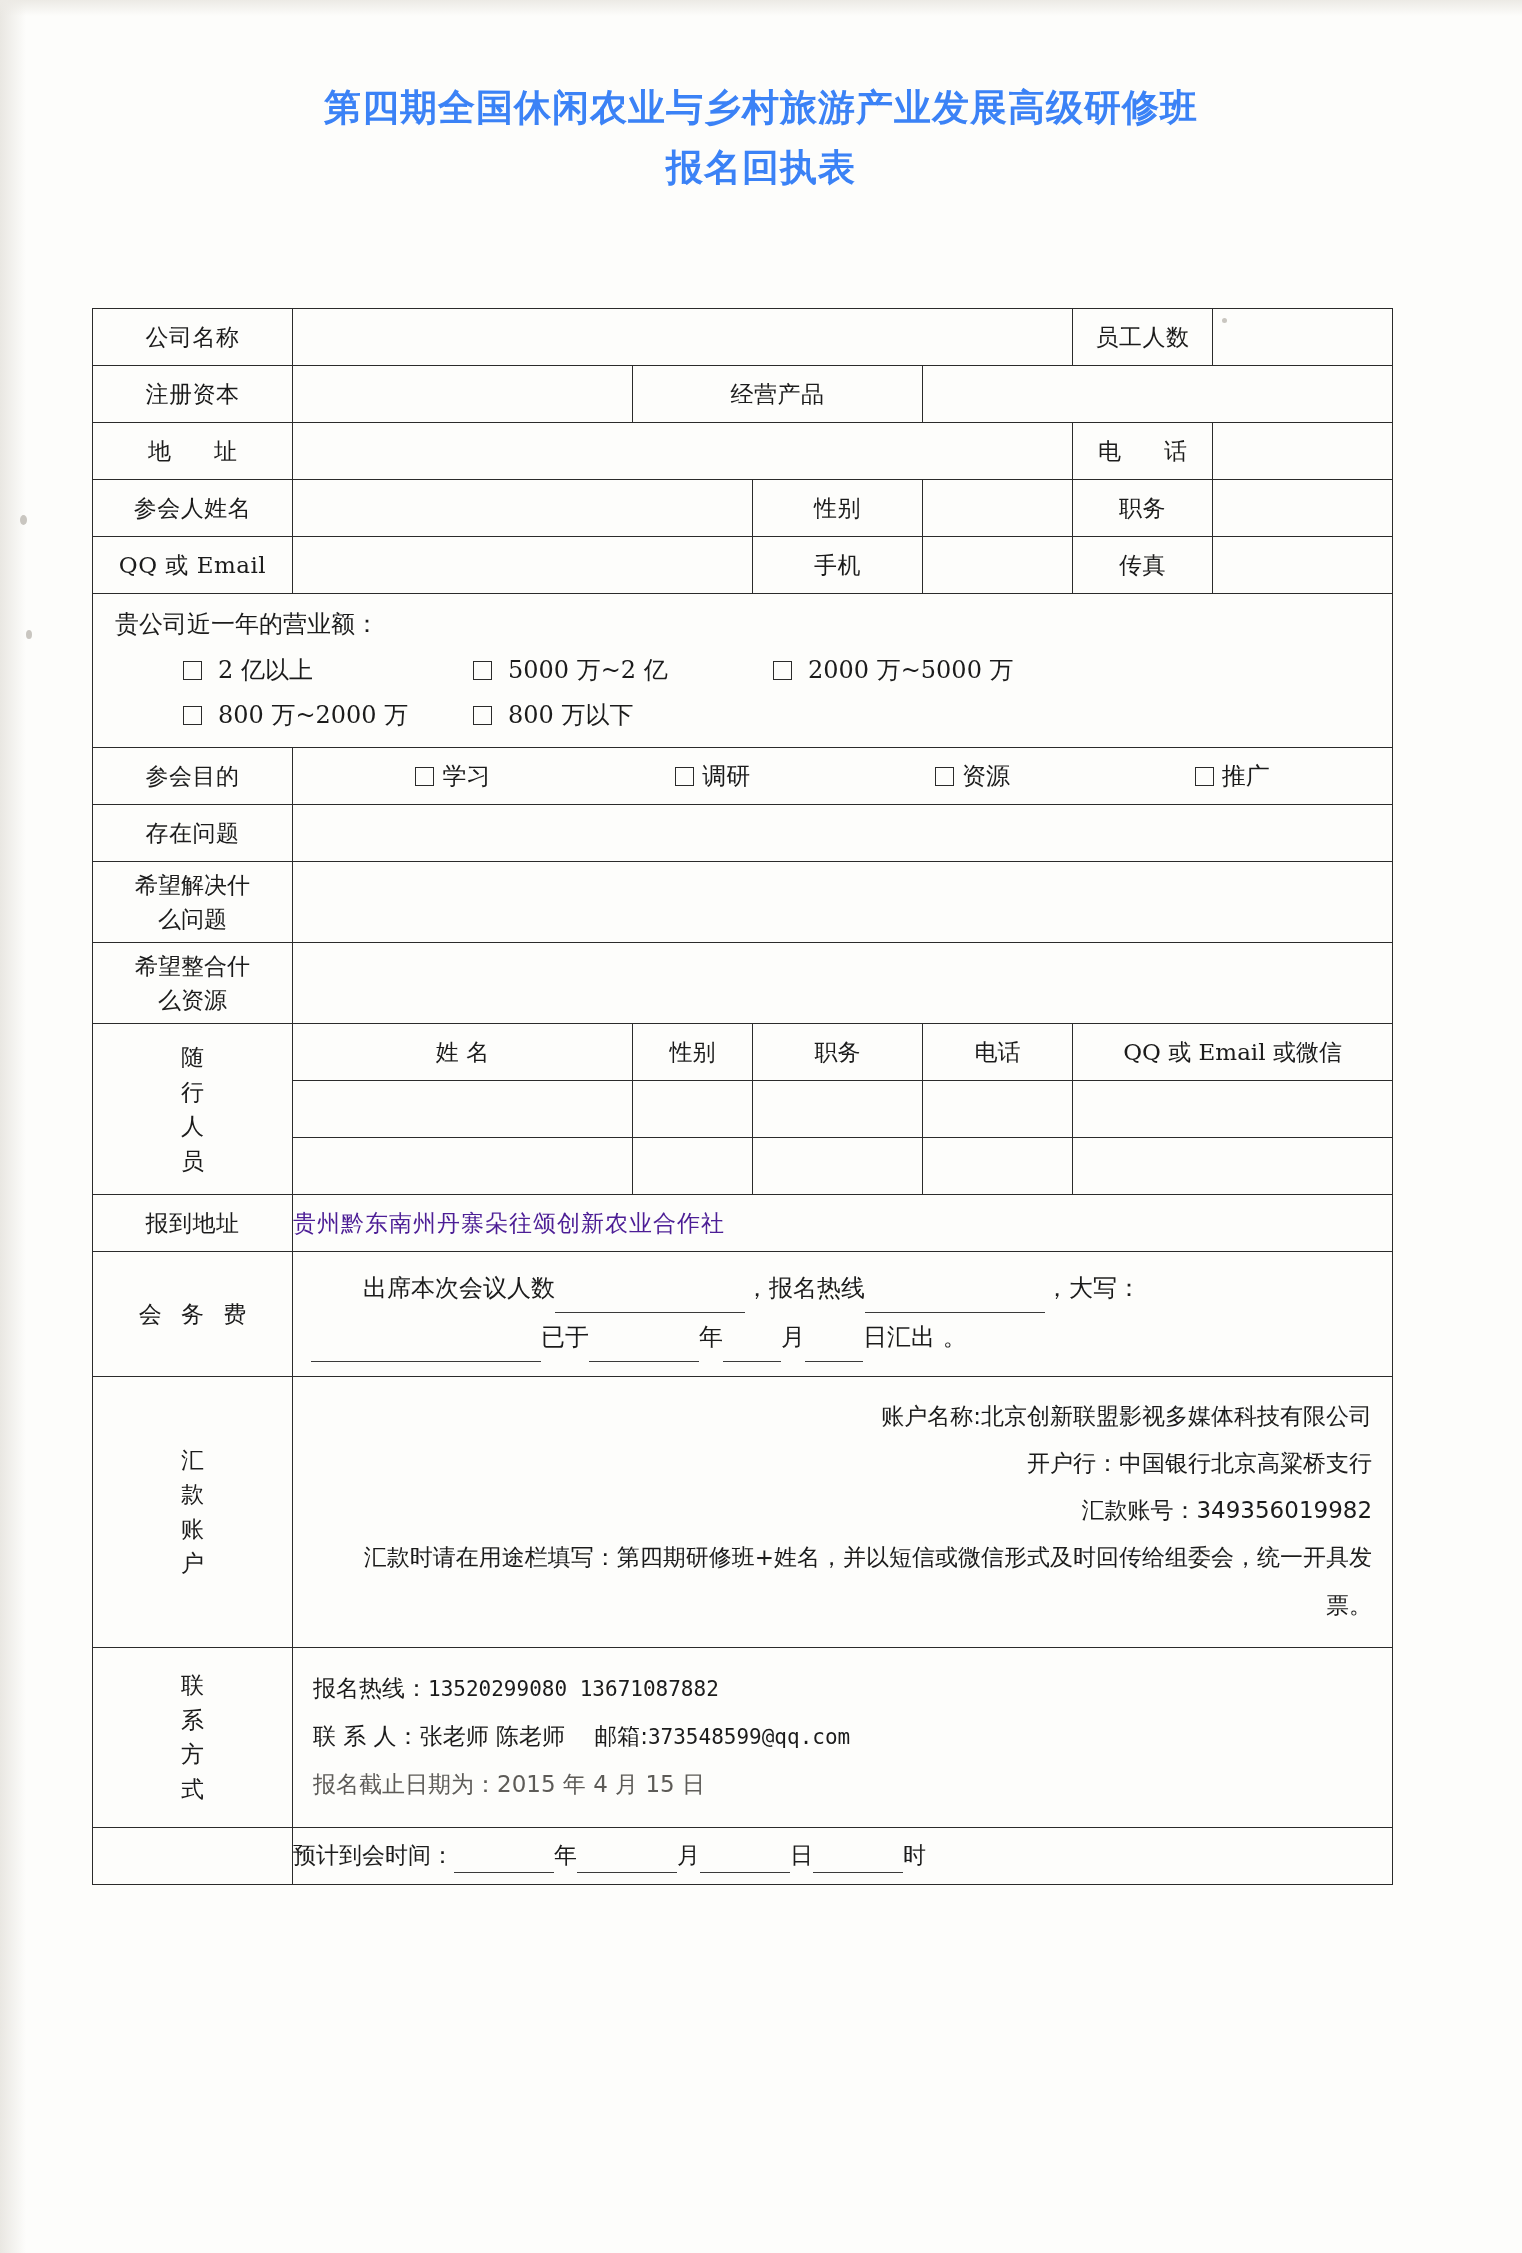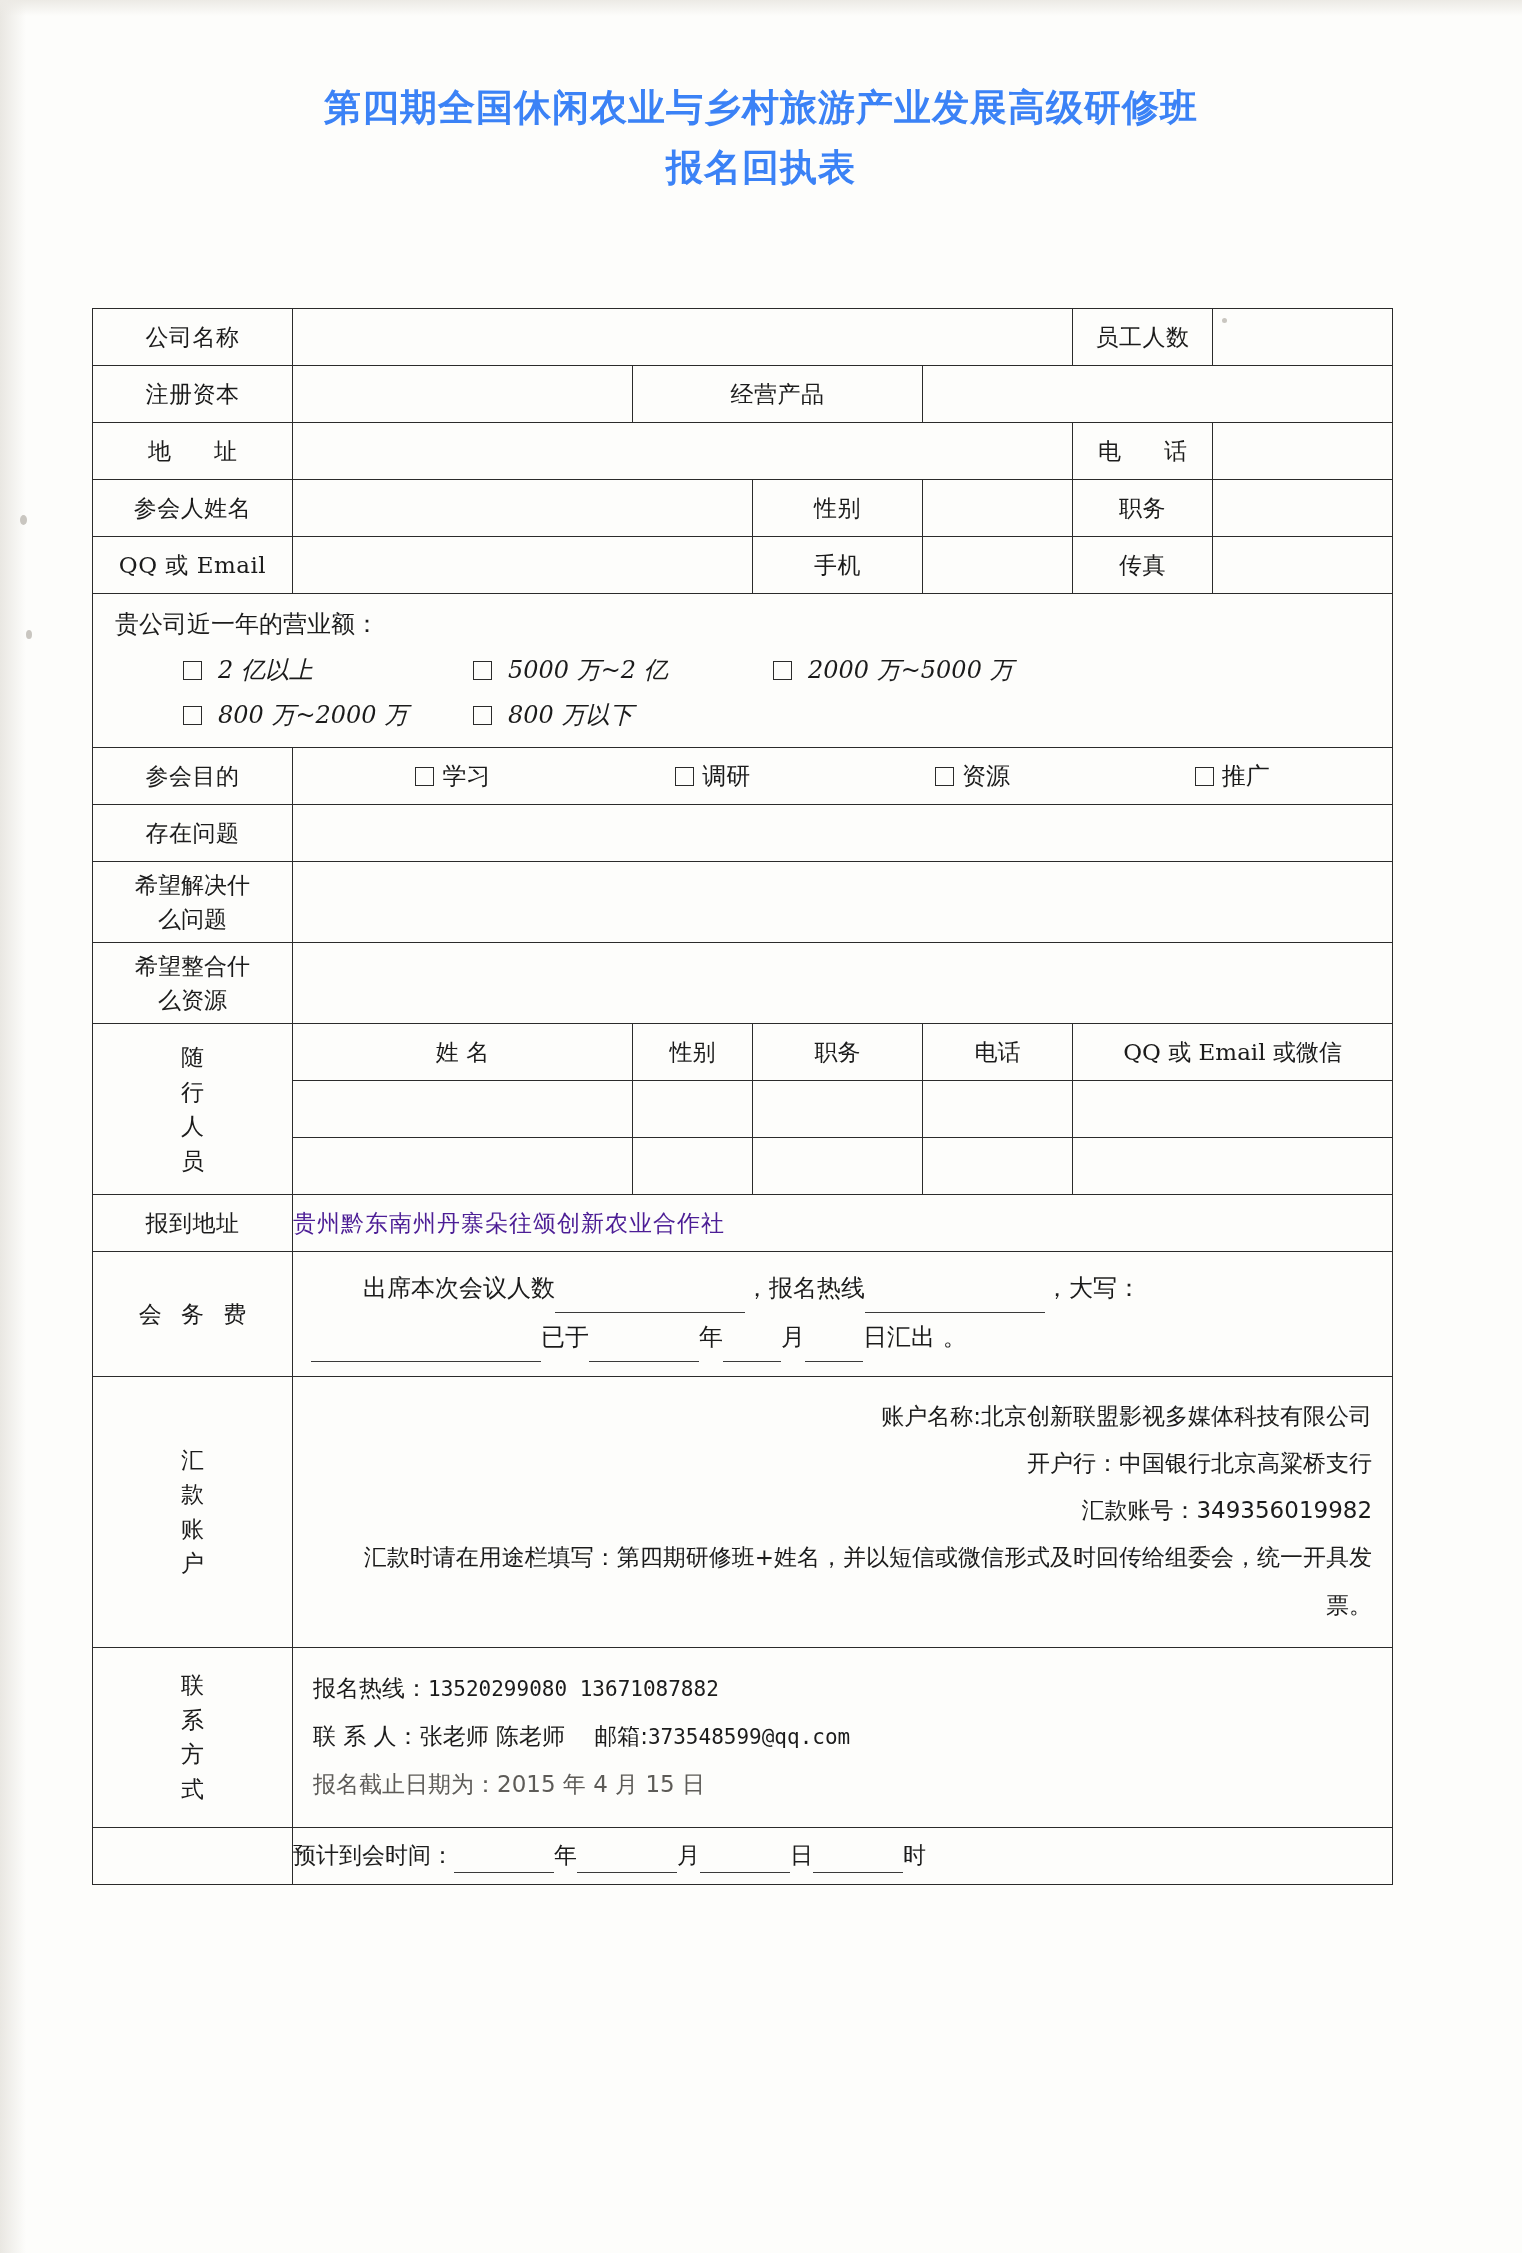--- a/index.html
+++ b/index.html
@@ -104,21 +104,20 @@
     display: flex;
     align-items: center;
     margin-top: 9px;
     padding-left: 68px;
   }
   .rev-opt {
     display: flex;
     align-items: center;
     font-size: 24px;
     white-space: nowrap;
-    font-style: italic;
   }
   .rev-opt .box {
     display: inline-block;
     width: 17px; height: 17px;
     border: 1.6px solid #2b2b2b;
     margin-right: 16px;
   }
   .opt-w1 { width: 290px; }
   .opt-w2 { width: 300px; }
 

